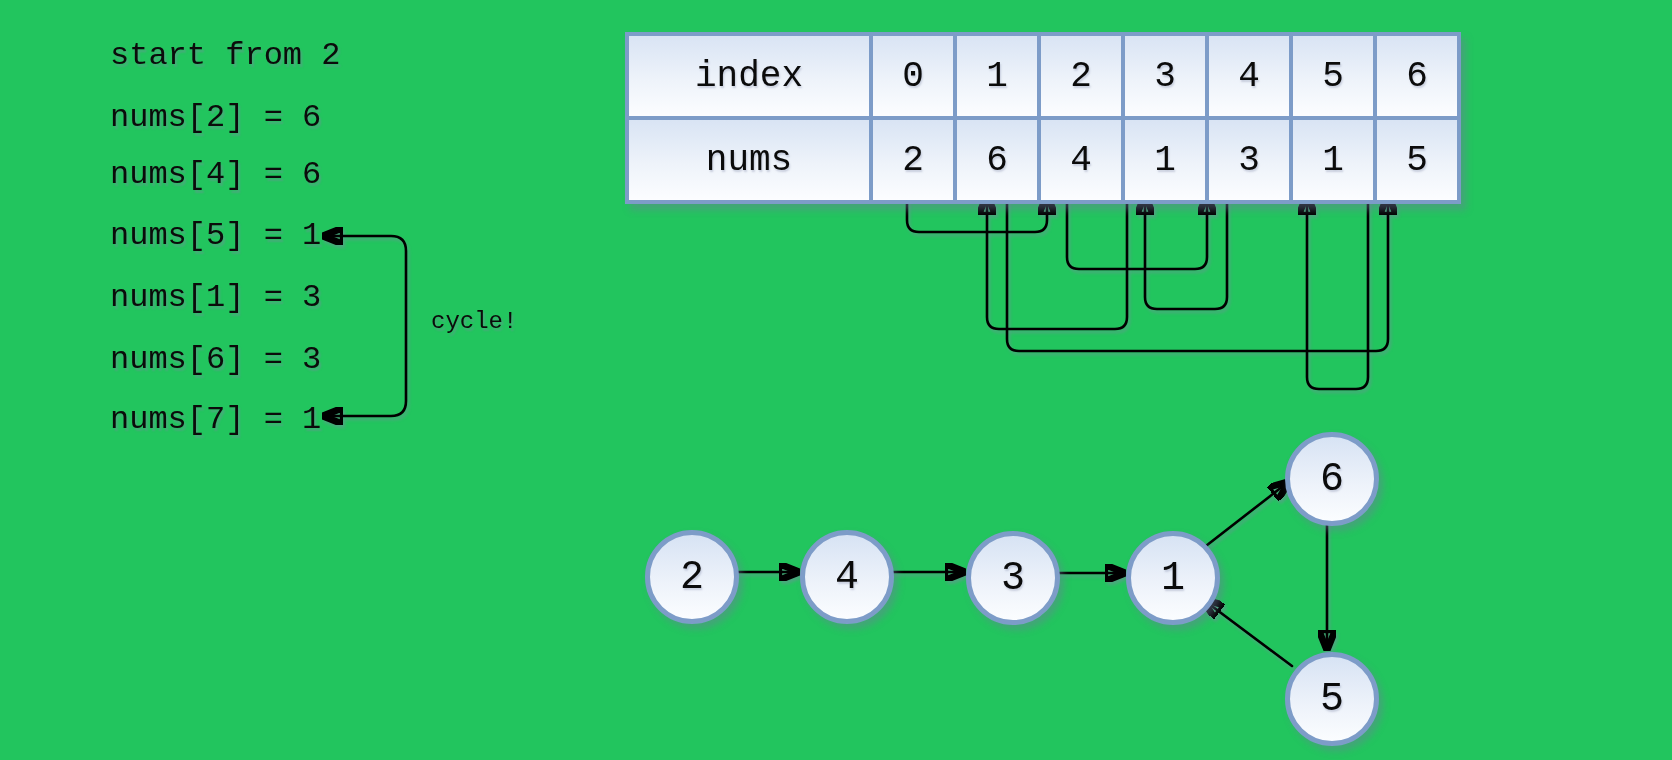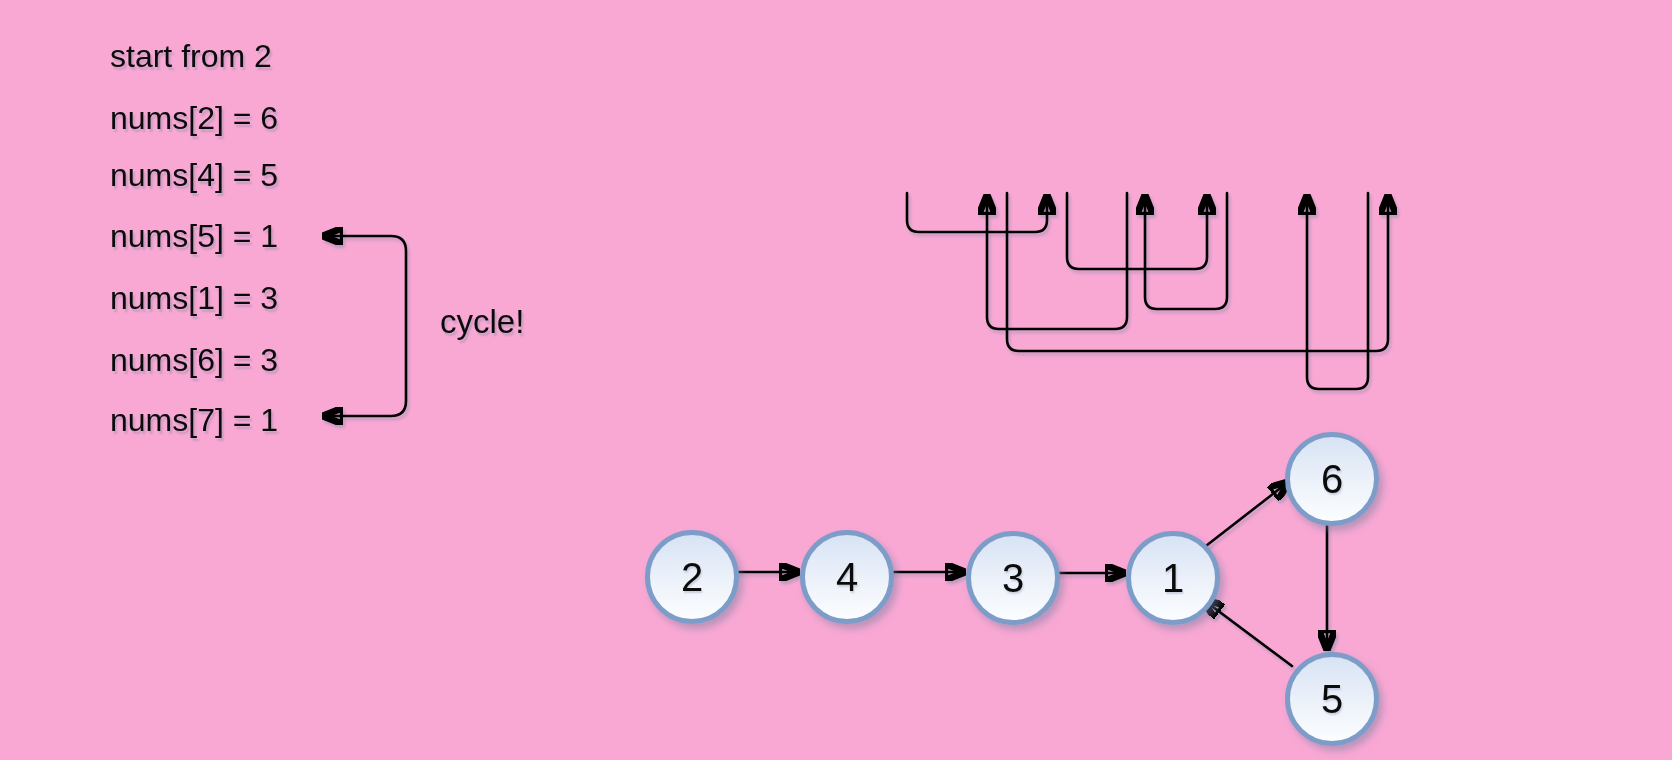--- a/index.html
+++ b/index.html
@@ -1,32 +1,32 @@
 <!DOCTYPE html>
 <html><head>
 <meta charset="utf-8">
 <style>
   html,body { margin:0; padding:0; background:#fff; }
   .canvas {
     position:relative; width:1672px; height:760px; overflow:hidden;
-    background:#f9a8d4;
-    font-family:Liberation Sans, sans-serif;
+    background:#22c55e;
+    font-family:Liberation Mono, monospace;
     color:#0b0b0b;
   }
   svg.overlay { position:absolute; left:0; top:0; width:1672px; height:760px; pointer-events:none; }
   svg.overlay path, svg.overlay line { stroke:#000; stroke-width:2.6; fill:none; stroke-linecap:round; }
   .shadowed { filter:drop-shadow(2px 3px 1.5px rgba(125,135,165,.45)); }
 
   
   .trace-line {
     position:absolute; left:110px; font-size:32px; line-height:38px; white-space:nowrap;
     text-shadow:2px 3px 2px rgba(125,135,165,.40);
   }
   .cycle-label {
-    position:absolute; left:440px; top:303px; font-size:33px; line-height:38px;
+    position:absolute; left:431px; top:303px; font-size:24px; line-height:38px;
     text-shadow:2px 3px 2px rgba(125,135,165,.40);
   }
 
   
   table.arr {
     position:absolute; left:625px; top:32px; border-collapse:collapse;
     box-shadow:5px 6px 7px rgba(110,125,155,.45);
   }
   table.arr th, table.arr td {
     border:4px solid #7d9cc8;
@@ -80,30 +80,50 @@
       <line x1="1052" y1="573" x2="1123" y2="573" marker-end="url(#ah)"></line>
       <line x1="1202" y1="549" x2="1287" y2="483" marker-end="url(#ah)"></line>
       <line x1="1327" y1="519" x2="1327" y2="648" marker-end="url(#ah)"></line>
       <line x1="1292" y1="666" x2="1205" y2="601" marker-end="url(#ah)"></line>
     </g>
   </svg>
 
   <div>
     <div class="trace-line" style="top:37px">start from 2</div>
     <div class="trace-line" style="top:99px">nums[2] = 6</div>
-    <div class="trace-line" style="top:156px">nums[4] = 5</div>
+    <div class="trace-line" style="top:156px">nums[4] = 6</div>
     <div class="trace-line" style="top:217px">nums[5] = 1</div>
     <div class="trace-line" style="top:279px">nums[1] = 3</div>
     <div class="trace-line" style="top:341px">nums[6] = 3</div>
     <div class="trace-line" style="top:401px">nums[7] = 1</div>
   </div>
   <div class="cycle-label">cycle!</div>
 
   <table class="arr">
     <tbody>
+      <tr>
+        <th>index</th>
+        <td>0</td>
+        <td>1</td>
+        <td>2</td>
+        <td>3</td>
+        <td>4</td>
+        <td>5</td>
+        <td>6</td>
+      </tr>
+      <tr>
+        <th>nums</th>
+        <td>2</td>
+        <td>6</td>
+        <td>4</td>
+        <td>1</td>
+        <td>3</td>
+        <td>1</td>
+        <td>5</td>
+      </tr>
     </tbody>
   </table>
 
   <div>
     <div class="node" style="left:645px;  top:530px">2</div>
     <div class="node" style="left:800px;  top:530px">4</div>
     <div class="node" style="left:966px;  top:531px">3</div>
     <div class="node" style="left:1126px; top:531px">1</div>
     <div class="node" style="left:1285px; top:432px">6</div>
     <div class="node" style="left:1285px; top:652px">5</div>

